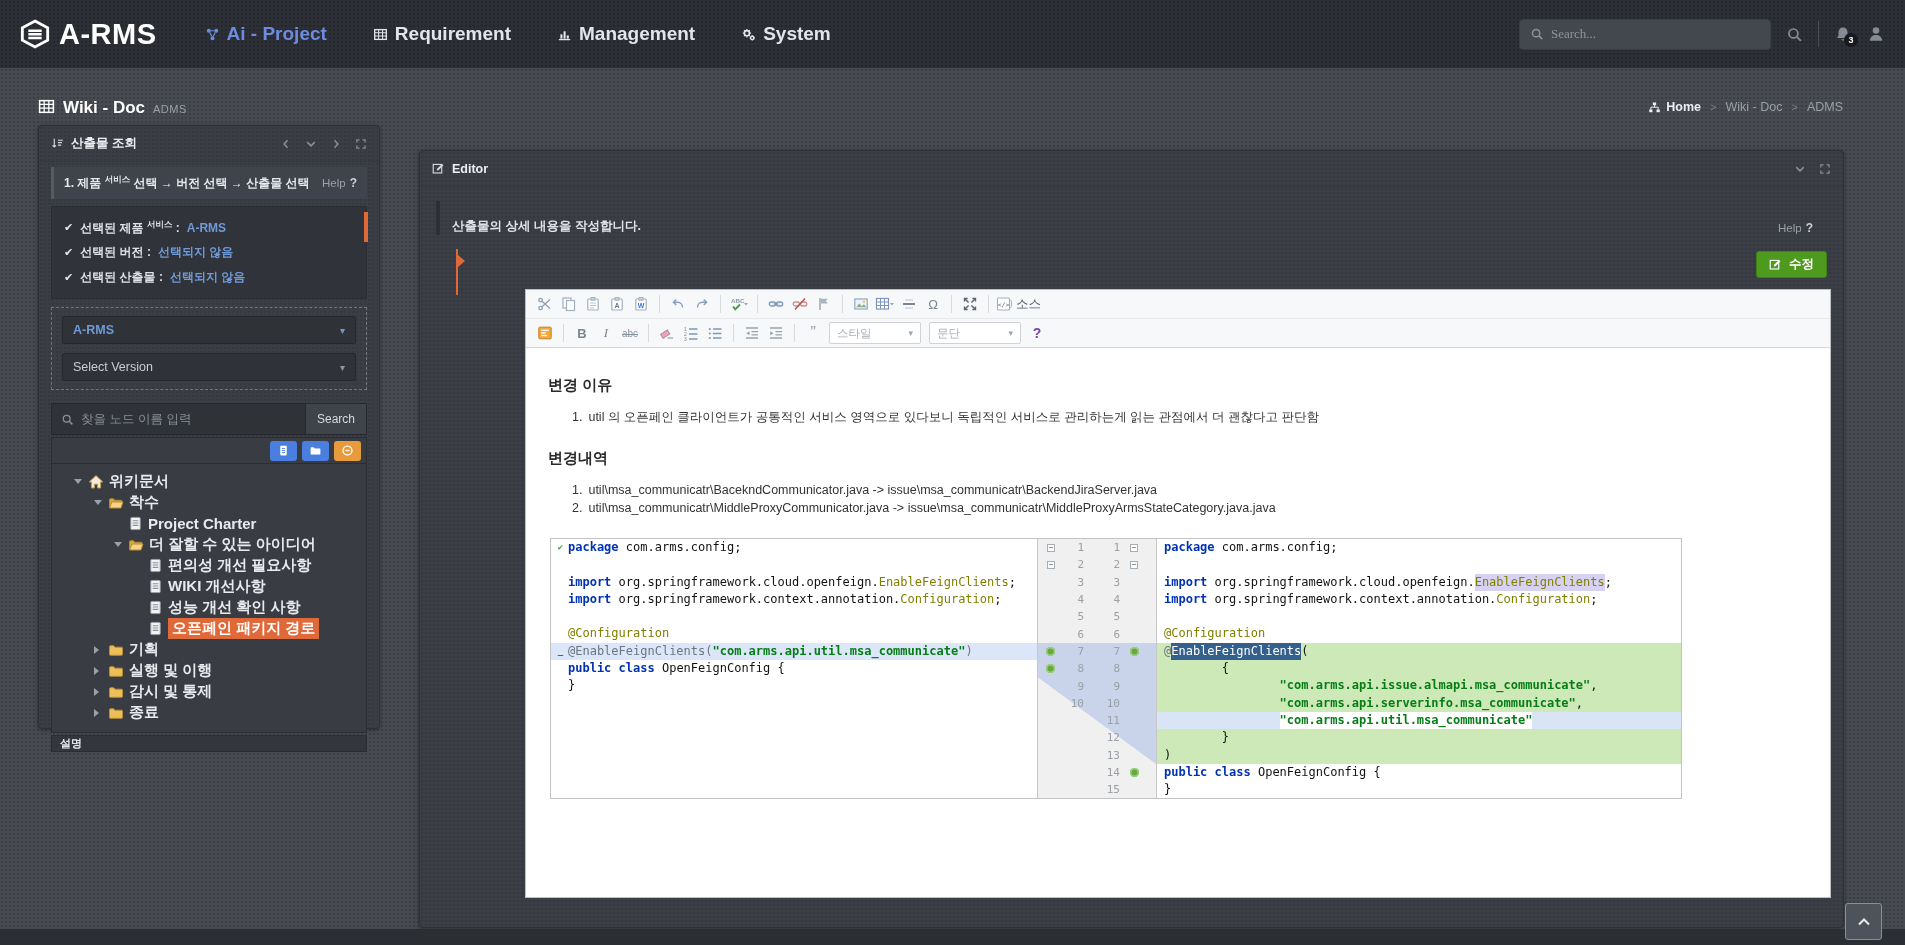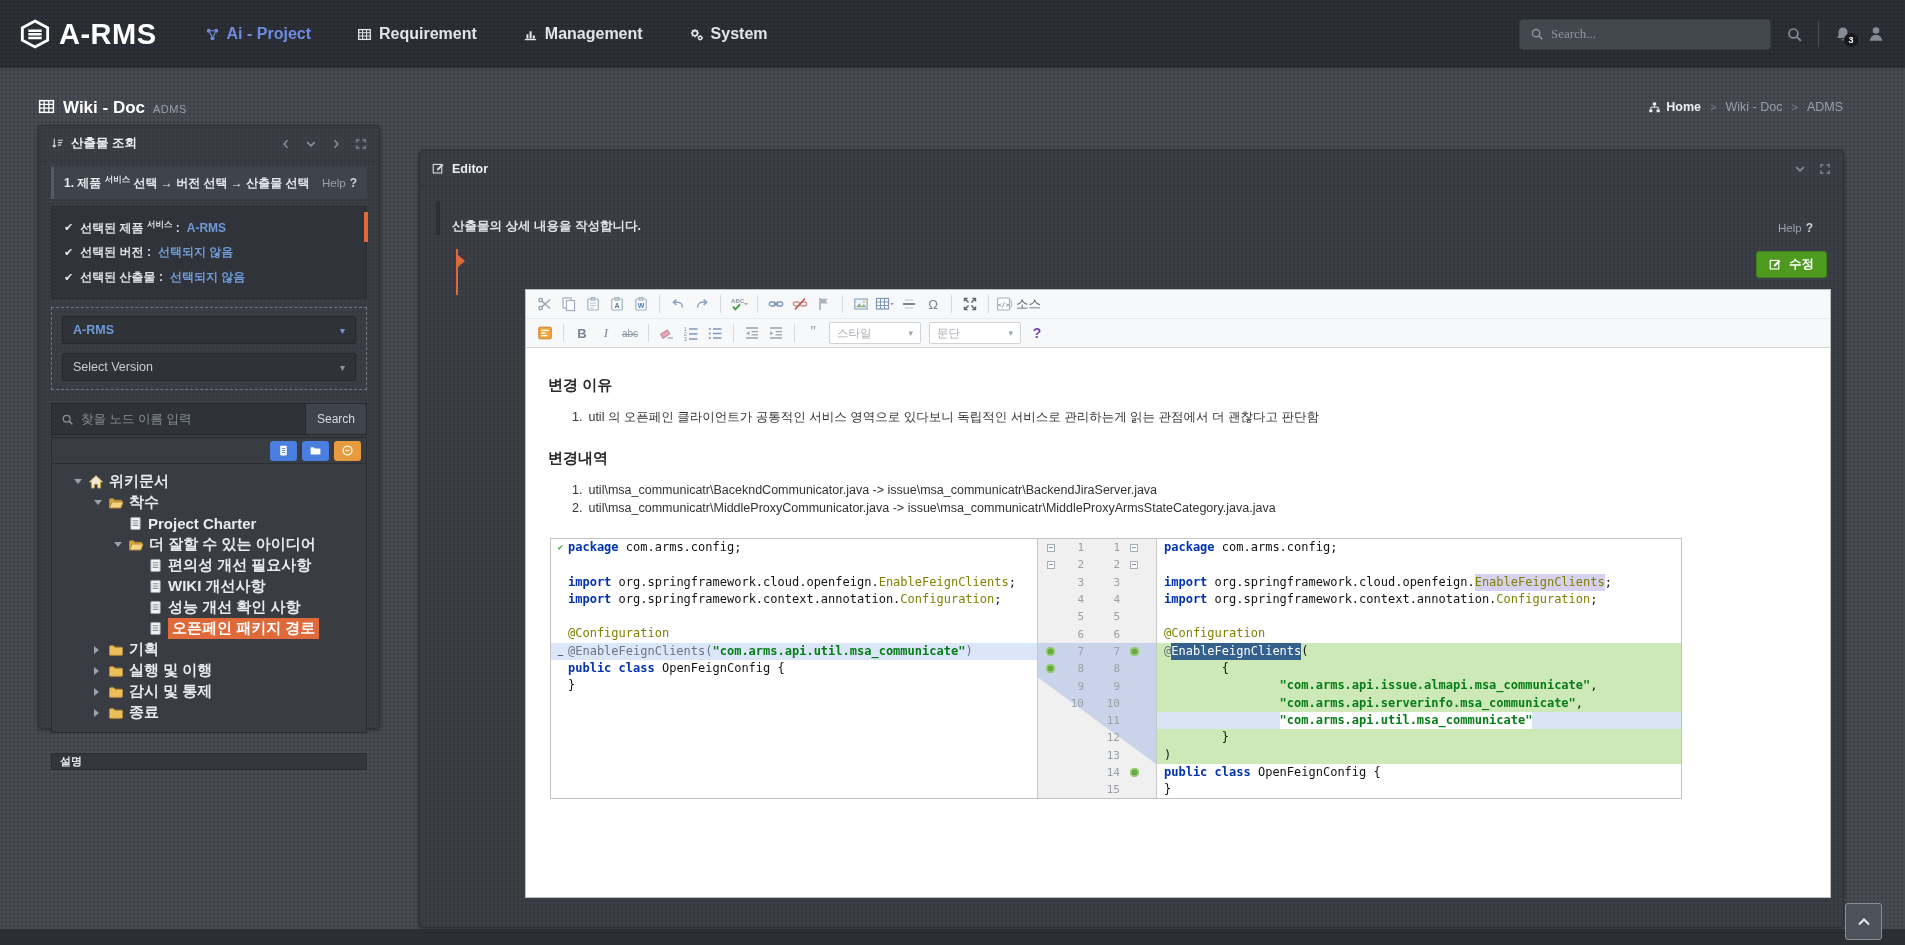--- a/index.html
+++ b/index.html
@@ -11,21 +11,21 @@
     background-image:radial-gradient(rgba(25,27,31,.25) 1px, rgba(0,0,0,0) 1px);
     background-size:4px 4px;
   }
   
   .navbar{position:absolute;top:0;left:0;right:0;height:68px;background-color:#2c2f36;
     background-image:radial-gradient(rgba(20,22,26,.35) 1px, rgba(0,0,0,0) 1px);background-size:4px 4px;
     display:flex;align-items:center;padding:0 20px;z-index:10;}
   .brand{display:flex;align-items:center;gap:9px;cursor:pointer;}
   .brand-text{font-size:29px;font-weight:800;color:#fff;letter-spacing:.5px;}
   .menu{display:flex;gap:46px;margin-left:48px;}
-  .menu-item{display:flex;align-items:center;gap:7px;font-size:16px;font-weight:bold;color:#e2e5ea;cursor:pointer;}
+  .menu-item{display:flex;align-items:center;gap:7px;font-size:19px;font-weight:bold;color:#e2e5ea;cursor:pointer;}
   .menu-item.active{color:#6d8ce0;}
   .menu-item svg{display:block;}
   .nav-right{margin-left:auto;display:flex;align-items:center;gap:15px;}
   .searchbox{width:252px;height:31px;background:#43474e;border:1px solid #393d44;border-radius:4px;
     display:flex;align-items:center;gap:7px;padding:0 10px;color:#8f959d;font-family:Liberation Serif, serif;}
   .searchbox input{flex:1;background:transparent;border:none;outline:none;color:#aab0b8;font-size:13px;font-family:inherit;}
   .searchbox input::placeholder{color:#8f959d;}
   .nav-ic{position:relative;color:#868c95;cursor:pointer;display:flex;align-items:center;}
   .nav-divider{width:1px;height:26px;background:#4a4e56;}
   .badge{position:absolute;right:-6px;bottom:-4px;width:14px;height:14px;border-radius:7px;background:#17191d;
@@ -79,21 +79,21 @@
   .tb-btn{width:27px;height:20px;border-radius:3px;display:flex;align-items:center;justify-content:center;cursor:pointer;}
   .tb-btn.blue{background:#4a7fe0;}
   .tb-btn.orange{background:#e89b3c;}
   .tree{padding:7px 6px 9px 8px;}
   .titem{display:flex;align-items:center;height:21px;font-size:15px;color:#e8ebee;font-weight:bold;cursor:pointer;}
   .titem .exp{width:11px;margin-right:3px;display:flex;}
   .exp-open{width:0;height:0;border-left:4px solid transparent;border-right:4px solid transparent;border-top:5px solid #99a1ab;}
   .exp-closed{width:0;height:0;border-top:4px solid transparent;border-bottom:4px solid transparent;border-left:5px solid #99a1ab;}
   .titem .tico-s{margin-right:5px;display:flex;}
   .tlabel.selected{background:#e0693a;color:#fff;padding:1px 4px;}
-  .desc-box{margin-top:20px;height:17px;background:#33363c;border:1px solid #2a2d32;font-size:11px;color:#e2e5e9;
+  .desc-box{margin-top:2px;height:17px;background:#33363c;border:1px solid #2a2d32;font-size:11px;color:#e2e5e9;
     font-weight:bold;display:flex;align-items:center;padding:0 8px;}
   
   .editor-panel{left:419px;top:150px;width:1425px;height:778px;}
   .ed-desc{margin:14px 16px 0;display:flex;align-items:flex-end;}
   .ed-desc .accent{width:4px;height:34px;background:#2c2f34;margin-right:12px;}
   .ed-desc .txt{font-size:12.5px;font-weight:bold;color:#dfe3e8;}
   .ed-desc .help{margin-right:14px;}
   .edit-btn{position:absolute;top:100px;right:16px;height:27px;padding:0 12px;background:#4e9a1f;border:1px solid #417f18;
     border-radius:3px;color:#fff;font-size:12.5px;font-weight:bold;display:flex;gap:7px;align-items:center;cursor:pointer;}
   .drag-handle{position:absolute;left:36px;top:98px;width:2px;height:46px;background:#e0693a;}

